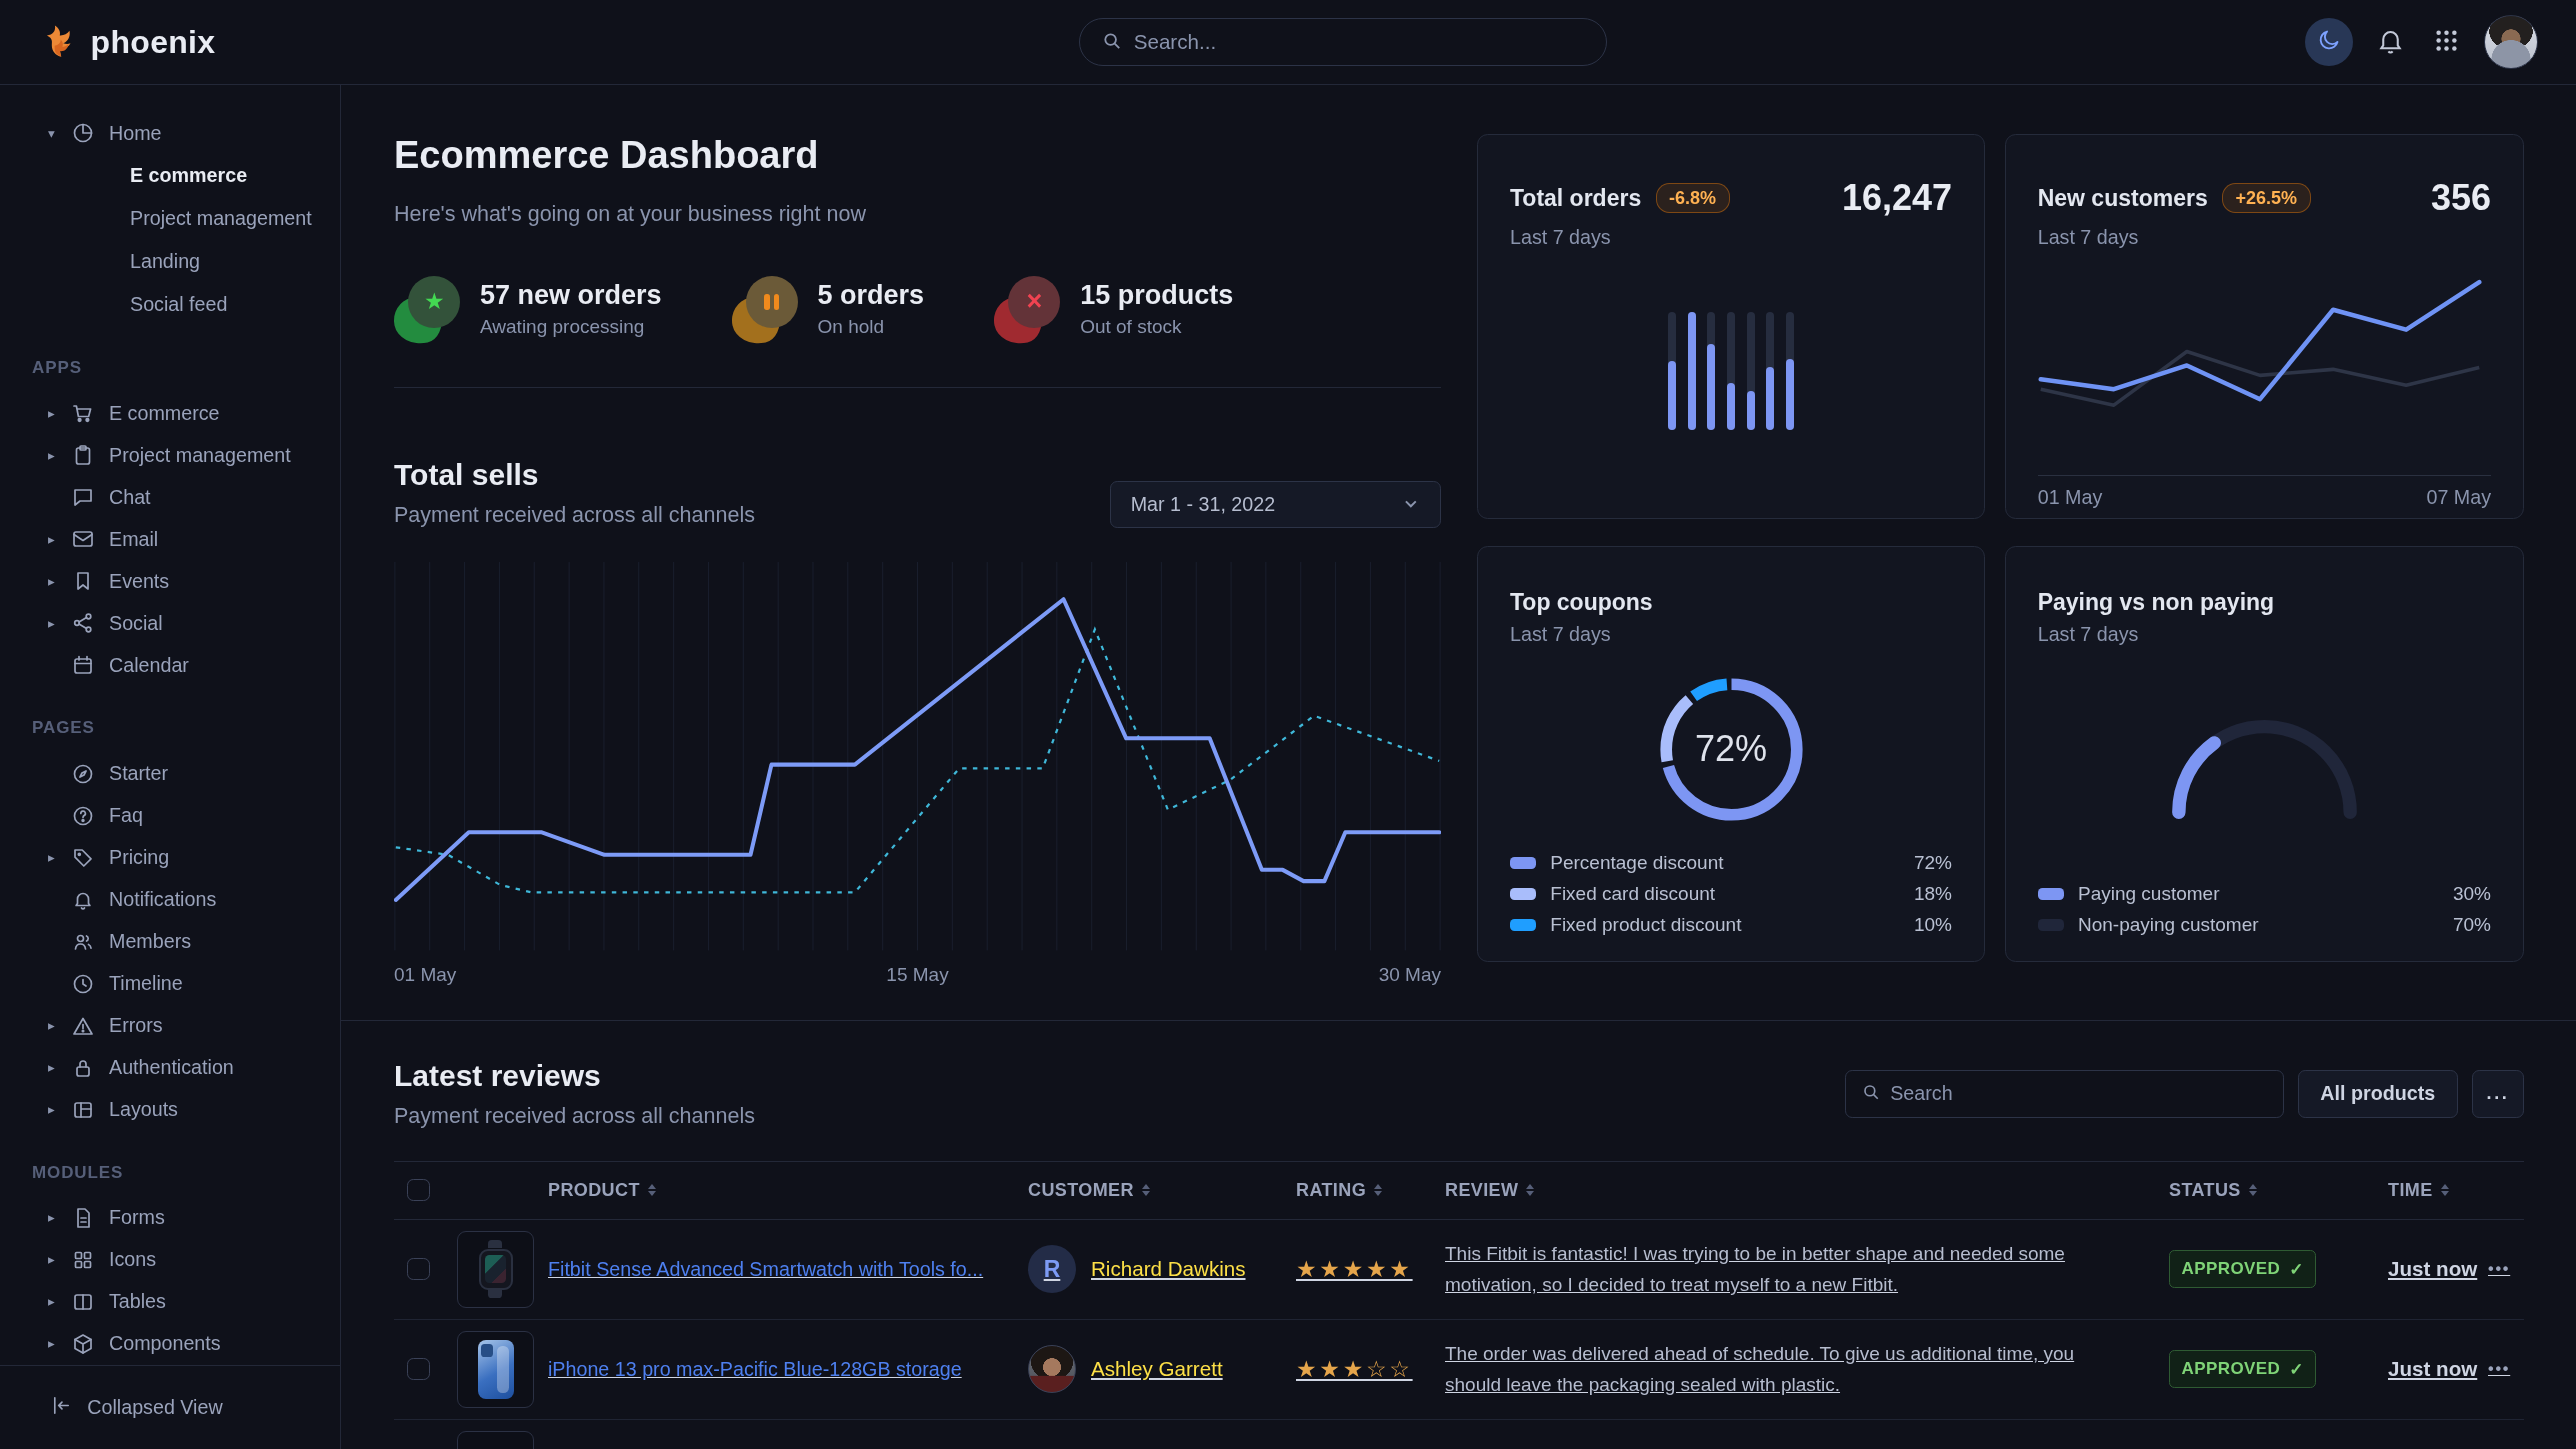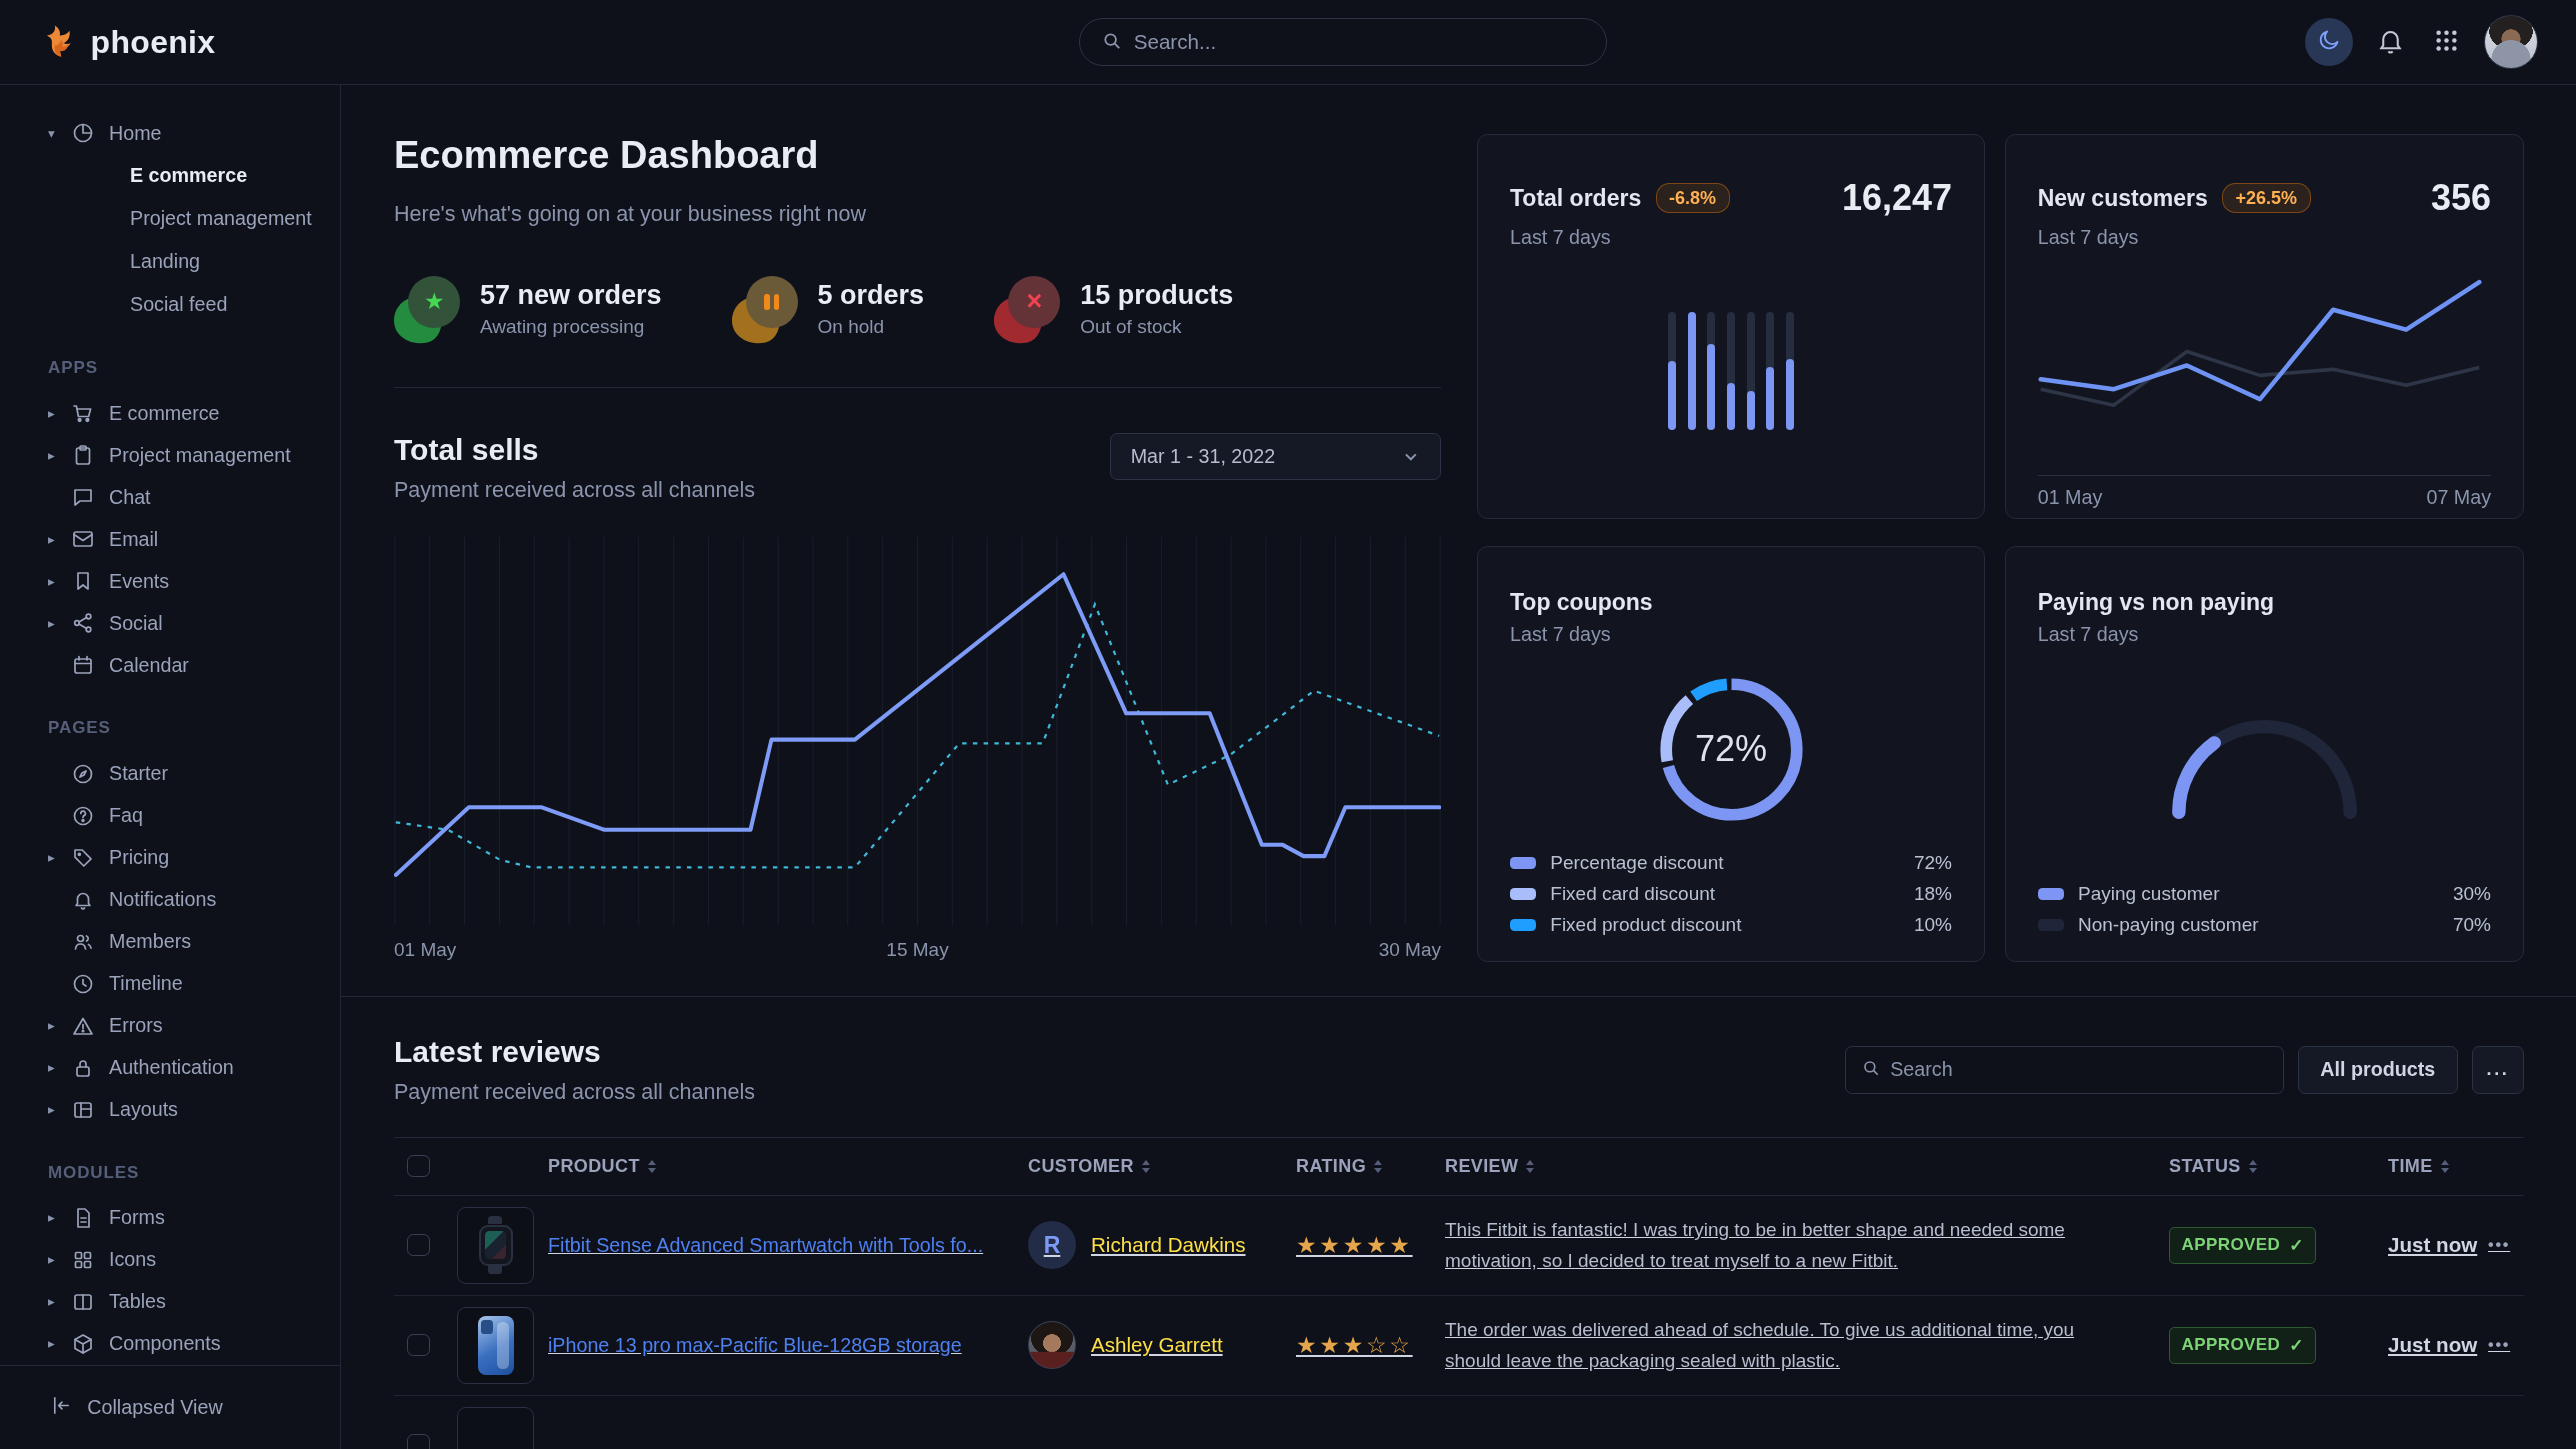--- a/index.html
+++ b/index.html
@@ -31,21 +31,21 @@
   .sidebar { position:absolute; top:85px; left:0; bottom:0; width:341px; border-right:0.9px solid #232838;
     padding:27px 0 0 0; background:#0f111a; }
   .side-item { display:flex; align-items:center; height:42px; padding-left:48px; gap:0; cursor:pointer;
     color:#9aa3bb; font-size:19.7px; }
   .side-item .caret { width:23px; font-size:13.4px; color:#8a94ad; flex:0 0 23px; }
   .side-item .s-icon { width:38px; flex:0 0 38px; display:flex; align-items:center; color:#9aa3bb; }
   .side-item .s-icon svg { width:24px; height:24px; }
   .side-child { display:flex; align-items:center; height:43px; padding-left:130px; font-size:19.7px;
     color:#9aa3bb; cursor:pointer; }
   .side-child.active { color:#e9ecf3; font-weight:700; }
-  .group-label { font-size:17px; font-weight:700; letter-spacing:0.9px; color:#565f79; padding-left:48px;
+  .group-label { font-size:17px; font-weight:700; letter-spacing:0.9px; color:#565f79; padding-left:32px;
     margin:32px 0 14.3px; }
   .home-group { margin-bottom:3.6px; }
   .side-footer { position:absolute; bottom:0; left:0; right:0; height:84px; border-top:0.9px solid #232838;
     display:flex; align-items:center; padding-left:50px; gap:14.3px; color:#9aa3bb; font-size:19.7px; cursor:pointer; }
   .side-footer svg { width:23px; height:23px; }
 
   
   .main { position:absolute; left:341px; top:85px; right:0; bottom:0; padding:49px 52px 0 53px; overflow:hidden; }
   .top-grid { display:grid; grid-template-columns:1047px 1fr; column-gap:36px; }
 
@@ -63,21 +63,21 @@
   .stat.orange .stat-blob { background:#a3701d; } .stat.orange .stat-bubble { background:#6b5a38; color:#f08a1d; }
   .stat.red .stat-blob { background:#a02a30; } .stat.red .stat-bubble { background:#633338; color:#f04351; }
   .stat-bubble .glyph-star { font-size:23px; }
   .pause-bars { display:flex; gap:4.5px; } .pause-bars i { width:5.4px; height:16px; border-radius:2.7px; background:#f08a1d; }
   .glyph-x { font-size:27px; font-weight:700; }
   .stat-num { font-size:27px; font-weight:700; color:#e9ecf3; }
   .stat-sub { font-size:19px; color:#8a94ad; margin-top:5.4px; }
 
   .left-divider { border-top:0.9px solid #232838; margin-top:43px; }
 
-  .sells-head { display:flex; align-items:flex-start; margin-top:45px;gap:20px; }
+  .sells-head { display:flex; align-items:flex-end; margin-top:70px;gap:20px; }
   .h2 { font-size:30px; font-weight:700; color:#e9ecf3; }
   .h2-sub { font-size:21.5px; color:#8a94ad; margin-top:10.7px; }
   .date-select { margin-left:auto; width:331px; height:47px; border:0.9px solid #2c3347; border-radius:7.2px;
     background:#151926; display:flex; align-items:center; padding:0 19.7px; font-size:19.7px; color:#b6bdcf; cursor:pointer; }
   .date-select svg { margin-left:auto; width:19.7px; height:19.7px; color:#8a94ad; }
 
   .big-chart { margin-top:34px; }
   .big-chart-labels { display:flex; justify-content:space-between; font-size:19px; color:#8a94ad; margin-top:7.2px; }
 
   

